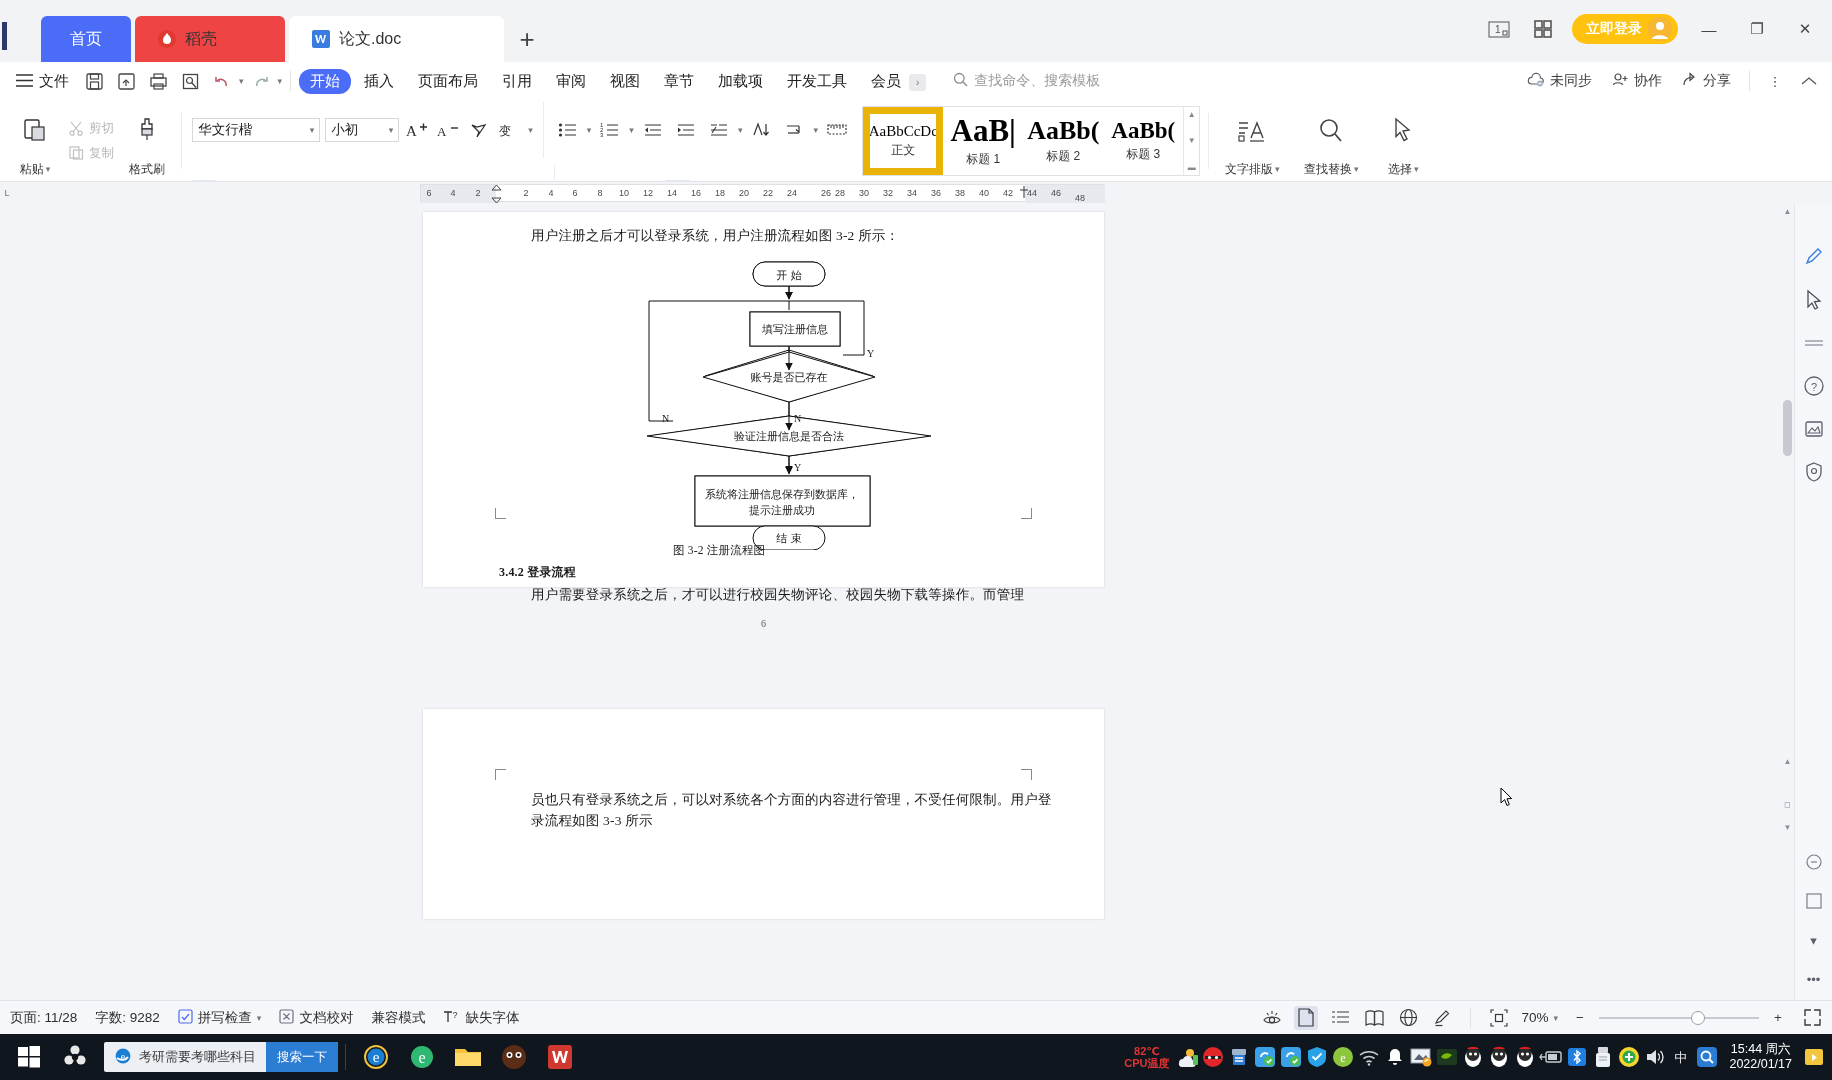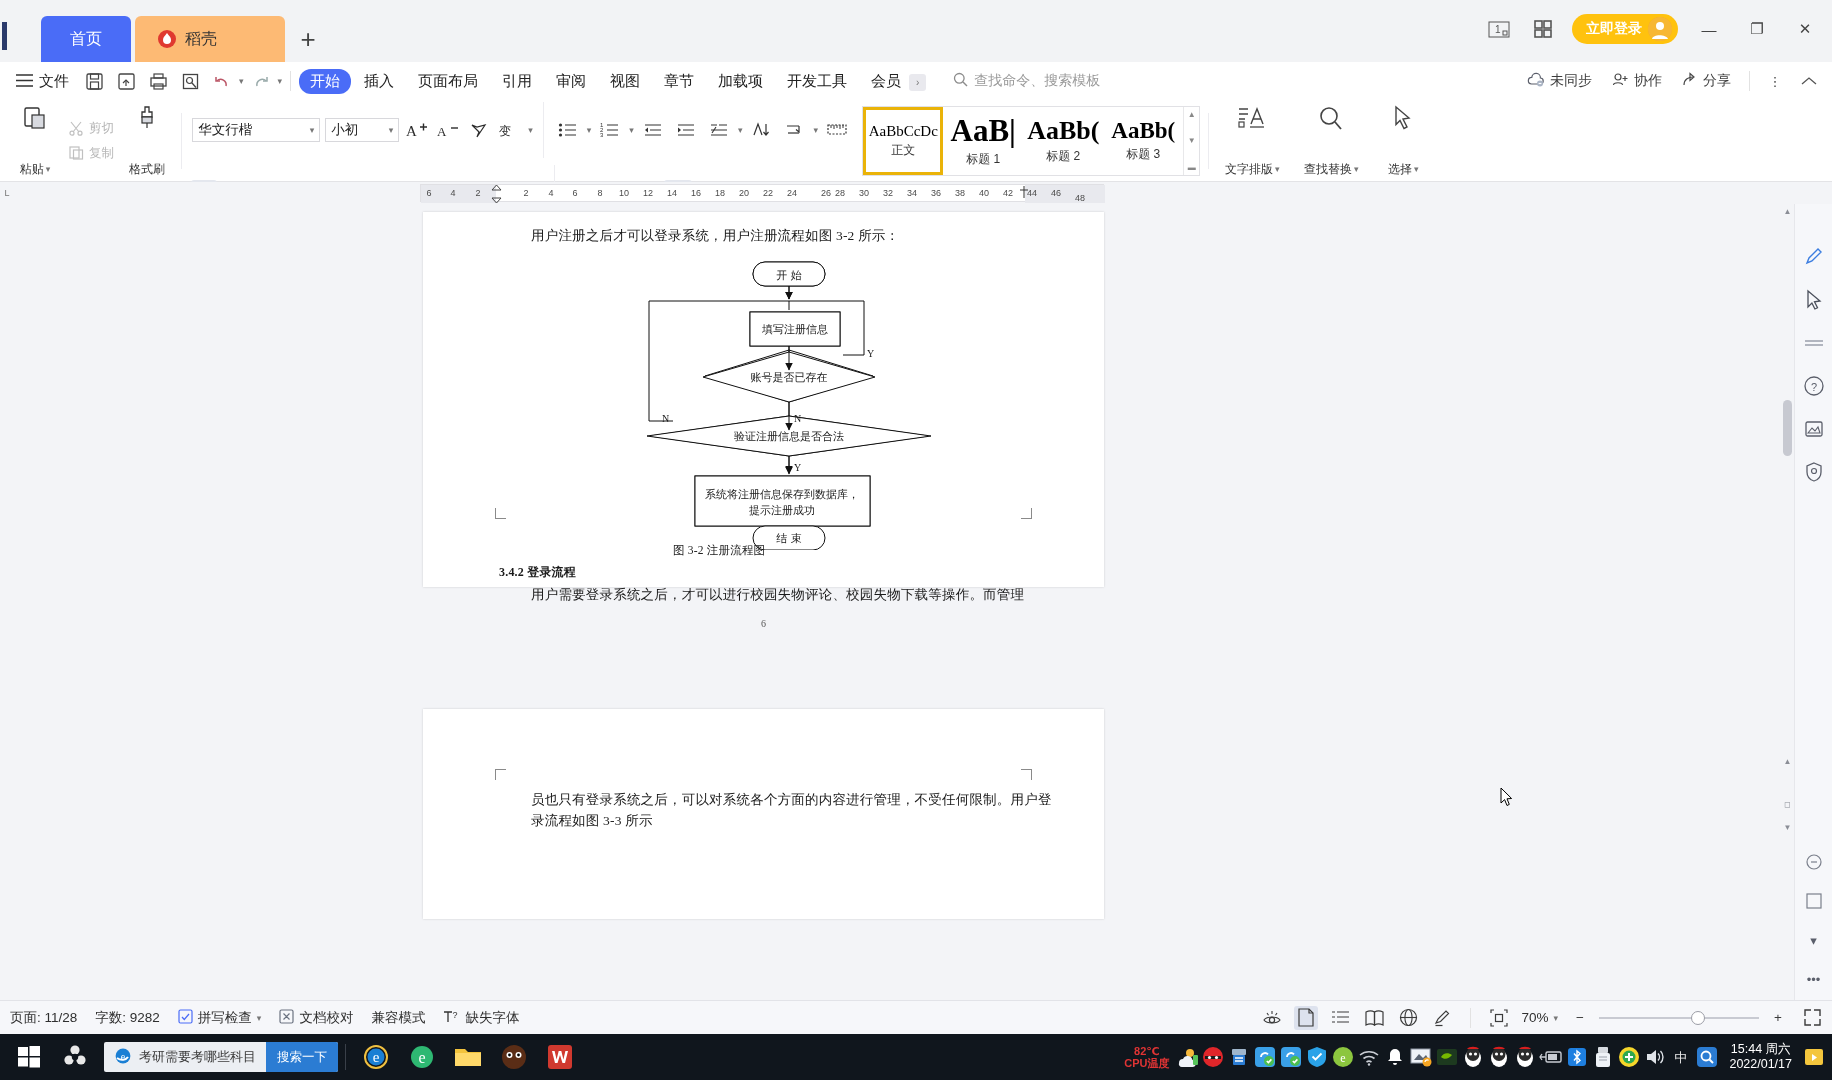--- a/index.html
+++ b/index.html
@@ -17,21 +17,21 @@
     position:relative; flex:0 0 62px;padding-left:35px;
   }
   .tabstrip { display:flex; align-items:flex-end; height:62px; padding-left:6px; }
   .home-tab {
     width:90px; height:46px; background:#4a6cf7; color:#fff; border-radius:6px 6px 0 0;
     display:flex; align-items:center; justify-content:center; font-size:16px; margin-top:16px;
   }
   .tab {
     height:46px; margin-top:16px; display:flex; align-items:center; gap:8px;
     padding:0 22px; border-radius:6px 6px 0 0; font-size:16px; color:#333;
-    background:#fdba74; min-width:150px; position:relative;
+    background:#ef4444; min-width:150px; position:relative;
   }
   .tab.active { background:#ffffff; }
   .tab .docicon { width:20px; height:20px; flex:0 0 20px; }
   .plus-tab {
     width:46px; height:46px; margin-top:16px; display:flex; align-items:center;
     justify-content:center; font-size:26px; color:#444; font-weight:300;
   }
   .title-right {
     position:absolute; right:10px; top:14px; display:flex; align-items:center; gap:14px;
   }
@@ -58,41 +58,41 @@
   .menu-right { position:absolute;right:8px;display:flex;align-items:center;gap:4px; }
   .mr-item { display:flex;align-items:center;gap:5px;font-size:14px;color:#3d3d3d;padding:0 8px; }
 
   
   .ribbon {
     height:82px; background:#fff; border-bottom:1px solid #e3e3e6; display:flex;
     align-items:center; padding:0 6px; flex:0 0 82px; position:relative;
   }
   .grp { display:flex; align-items:center; height:78px; }
   .grp-sep { width:1px;height:56px;background:#ececf0;margin:0 5px; }
-  .bigbtn { width:58px;height:74px;display:flex;flex-direction:column;align-items:center;justify-content:space-between;gap:17px;font-size:12px;color:#333; }
+  .bigbtn { width:58px;height:74px;display:flex;flex-direction:column;align-items:center;justify-content:flex-end;gap:17px;font-size:12px;color:#333; }
   .bigbtn .lbl { display:flex;align-items:center;gap:2px; }
   .smallcol { display:flex;flex-direction:column;justify-content:center;height:74px;gap:4px; }
   .smallbtn { display:flex;align-items:center;gap:5px;font-size:12.5px;color:#b6b6b6;padding:2px 4px; }
   .fontrow { display:flex;flex-direction:column;gap:7px;padding:0 4px; }
   .fontline1 { display:flex;gap:5px;align-items:center; }
   .fontsel {
     width:128px;height:24px;border:1px solid #d8d8dc;background:#fff;display:flex;align-items:center;
     justify-content:space-between;padding:0 5px;font-size:13.5px;color:#222;
   }
   .sizesel { width:74px; }
   .caret { font-size:9px;color:#777; }
   .fmtbtn { width:26px;height:26px;display:flex;align-items:center;justify-content:center;font-size:15px;color:#2b2b2b; }
   .fmtbtn.on { background:#e4e7ee;border-radius:3px; }
   .fmtbtn.small { font-size:13px; }
   .pbtn { width:28px;height:26px;display:flex;align-items:center;justify-content:center;color:#333; }
   .pbtn.on { background:#e4e7ee;border-radius:3px; }
 
   .stylebox { display:flex;align-items:center;height:70px;border:1px solid #e1e1e5;background:#fff;margin-left:6px; }
   .style-item { width:80px;height:68px;display:flex;flex-direction:column;align-items:center;justify-content:center;gap:2px;overflow:hidden; }
-  .style-item.sel { border:3px solid #eab308; }
+  .style-item.sel { border:7px solid #eab308; }
   .style-prev { font-family:"Liberation Serif", serif; color:#000; white-space:nowrap; }
   .style-name { font-size:12px;color:#333; }
   .style-scroll { width:16px;height:68px;display:flex;flex-direction:column;justify-content:space-between;align-items:center;padding:3px 0;color:#888;font-size:8px;border-left:1px solid #e8e8ea; }
 
   
   .ruler-area { height:22px;background:#f3f4f7;display:flex;align-items:center;position:relative;flex:0 0 22px; }
   .ruler-left-corner { width:14px;height:22px;display:flex;align-items:center;justify-content:center;font-size:9px;color:#777; }
   .ruler {
     position:absolute;left:420px;top:2px;height:18px;width:684px;background:#fff;border:1px solid #e0e0e4;
     display:flex;align-items:center;font-size:9px;color:#4b4b4b;
@@ -197,20 +197,29 @@
         <span>首页</span>
       </div>
       <div class="tab" style="margin-left:4px;">
         <span class="docicon">
           <svg width="20" height="20" viewBox="0 0 20 20">
               <circle cx="10" cy="10" r="9" fill="#e0392f"></circle>
               <path d="M10 4c-2 3-4 4-4 7a4 4 0 008 0c0-3-2-4-4-7z" fill="#fff"></path>
             </svg>
         </span>
         <span>稻壳</span>
+      </div>
+      <div class="tab active" style="margin-left:4px;min-width:215px;">
+        <span class="docicon">
+          <svg width="20" height="20" viewBox="0 0 20 20">
+              <rect x="1" y="1" width="18" height="18" rx="2" fill="#3a7ce0"></rect>
+              <path d="M4 6l2.2 8h1.6L9.5 8.3 11.2 14h1.6L15 6h-1.6l-1.5 6L10.4 6H8.9L7.4 12 5.9 6z" fill="#fff"></path>
+            </svg>
+        </span>
+        <span>论文.doc</span>
       </div>
       <div class="plus-tab">
         <span>+</span>
       </div>
     </div>
 
     <div class="title-right">
       <div class="tb-icon">
         <svg width="22" height="17" viewBox="0 0 22 17">
             <rect x="1" y="1" width="20" height="15" fill="none" stroke="#555"></rect>

